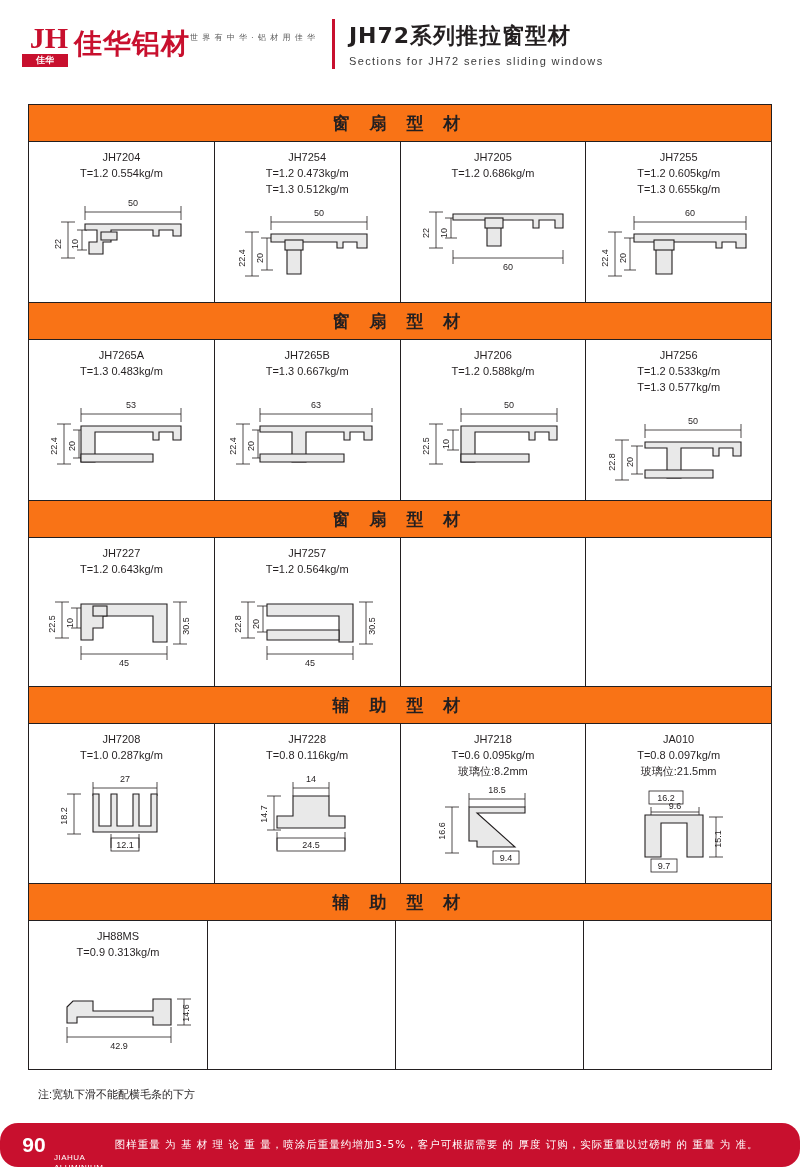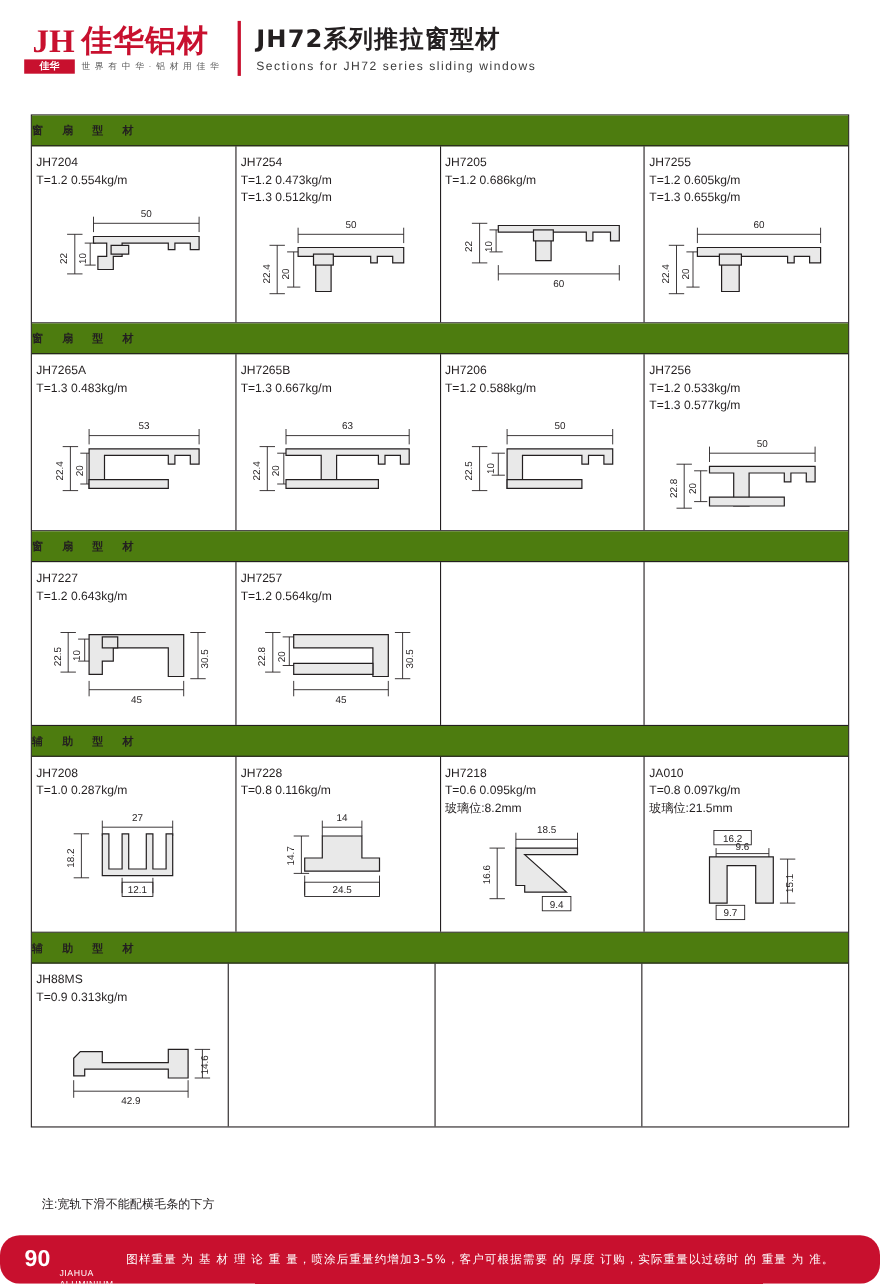--- a/index.html
+++ b/index.html
@@ -29,21 +29,21 @@
   .logo-mark .lm-top{
     position:absolute;left:0;top:0;width:46px;height:34px;
     color:#c8102e;font-weight:bold;font-size:30px;line-height:34px;
     font-family:"Liberation Serif", serif;
     text-align:right;
   }
   .logo-mark .lm-bot{
     position:absolute;left:0;bottom:0;width:46px;height:13px;
     background:#c8102e;color:#fff;font-size:9px;line-height:13px;text-align:center;font-weight:bold;
   }
-  .logo-text{display:flex;flex-direction:column;justify-content:space-between;}
+  .logo-text{display:flex;justify-content:space-between;}
   .logo-cn{
     font-size:28px;font-weight:bold;color:#c8102e;letter-spacing:1px;
     font-family:"DejaVu Sans", sans-serif;line-height:1.05;
   }
   .logo-sub{
     font-size:8px;color:#5a5a5a;letter-spacing:1px;margin-top:3px;
   }
   .hdr-divider{
     width:3px;height:50px;background:#c8102e;margin:0 14px 0 16px;
   }
@@ -56,24 +56,24 @@
     font-size:11px;color:#3a3a3a;letter-spacing:1.4px;margin-top:4px;
   }
 
   
   .sheet{
     position:absolute;left:28px;top:104px;width:744px;
     border:1px solid #231f20;
     box-sizing:border-box;
   }
   .band{
-    background:#4d7c0f;
+    background:#f97316;
     border-bottom:1px solid #231f20;
-    text-align:left;
-    font-size:10px;
+    text-align:center;
+    font-size:17px;
     font-weight:bold;
     letter-spacing:7px;
     padding:7px 0 6px 0;
     font-family:"DejaVu Sans", sans-serif;
     color:#231f20;
   }
   .row{
     display:flex;
     border-bottom:1px solid #231f20;
   }
@@ -82,20 +82,21 @@
     flex:1 1 0;
     border-right:1px solid #231f20;
     box-sizing:border-box;
     position:relative;
     min-height:148px;
     padding:8px 4px 4px 4px;
   }
   .cell:last-child{border-right:none;}
   .cell.empty{min-height:148px;}
   .cap{
+    text-align:center;
     font-size:11px;
     line-height:1.45;
     color:#231f20;
   }
   .cap .code{display:block;}
   .cap .spec{display:block;white-space:pre-line;}
   .fig{
     position:relative;
     height:96px;
     margin-top:4px;

